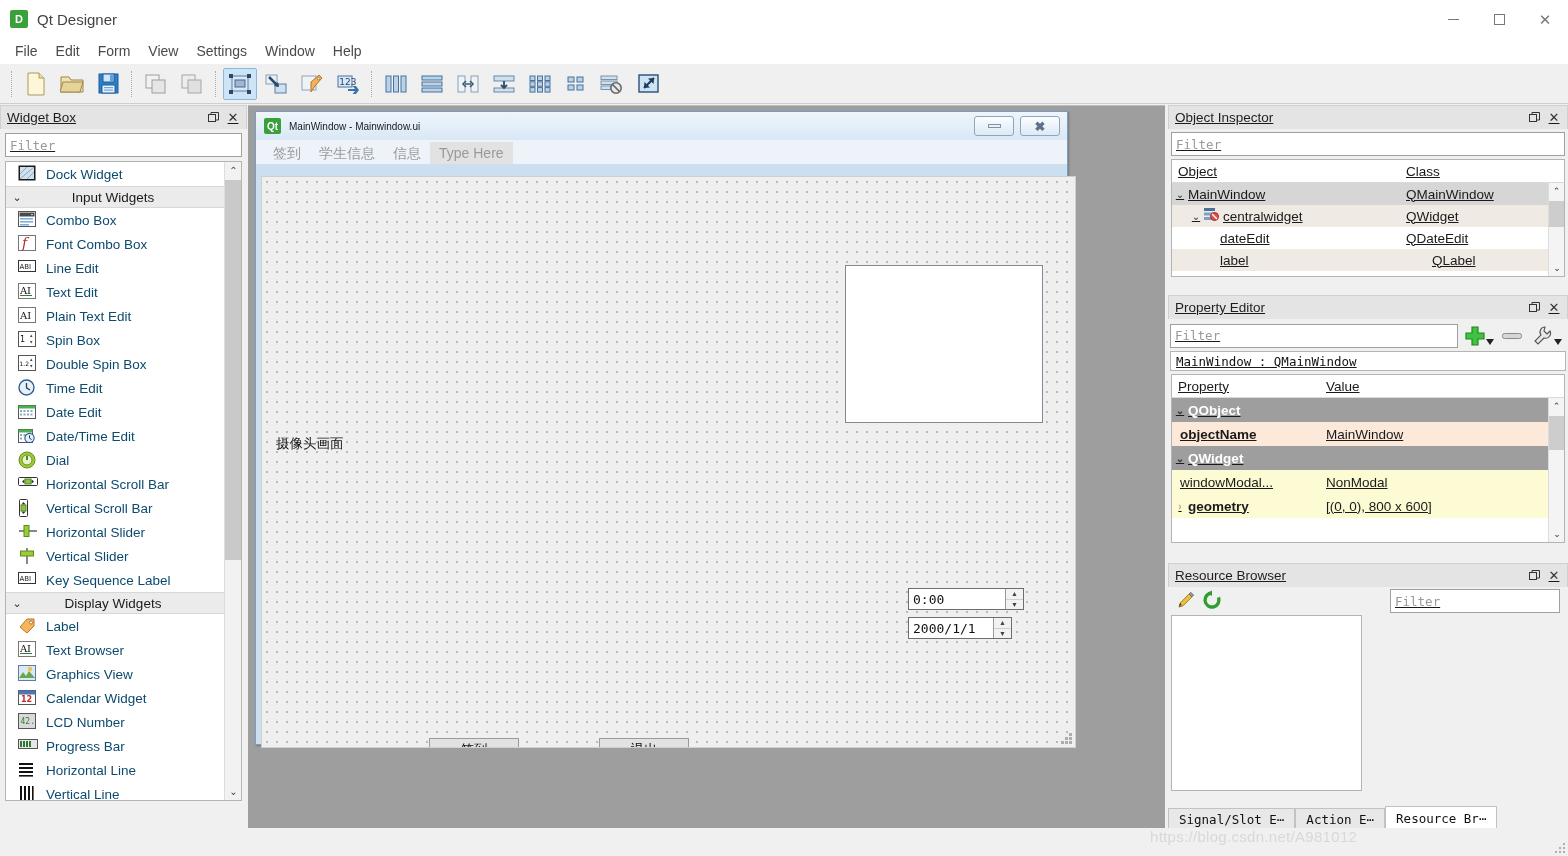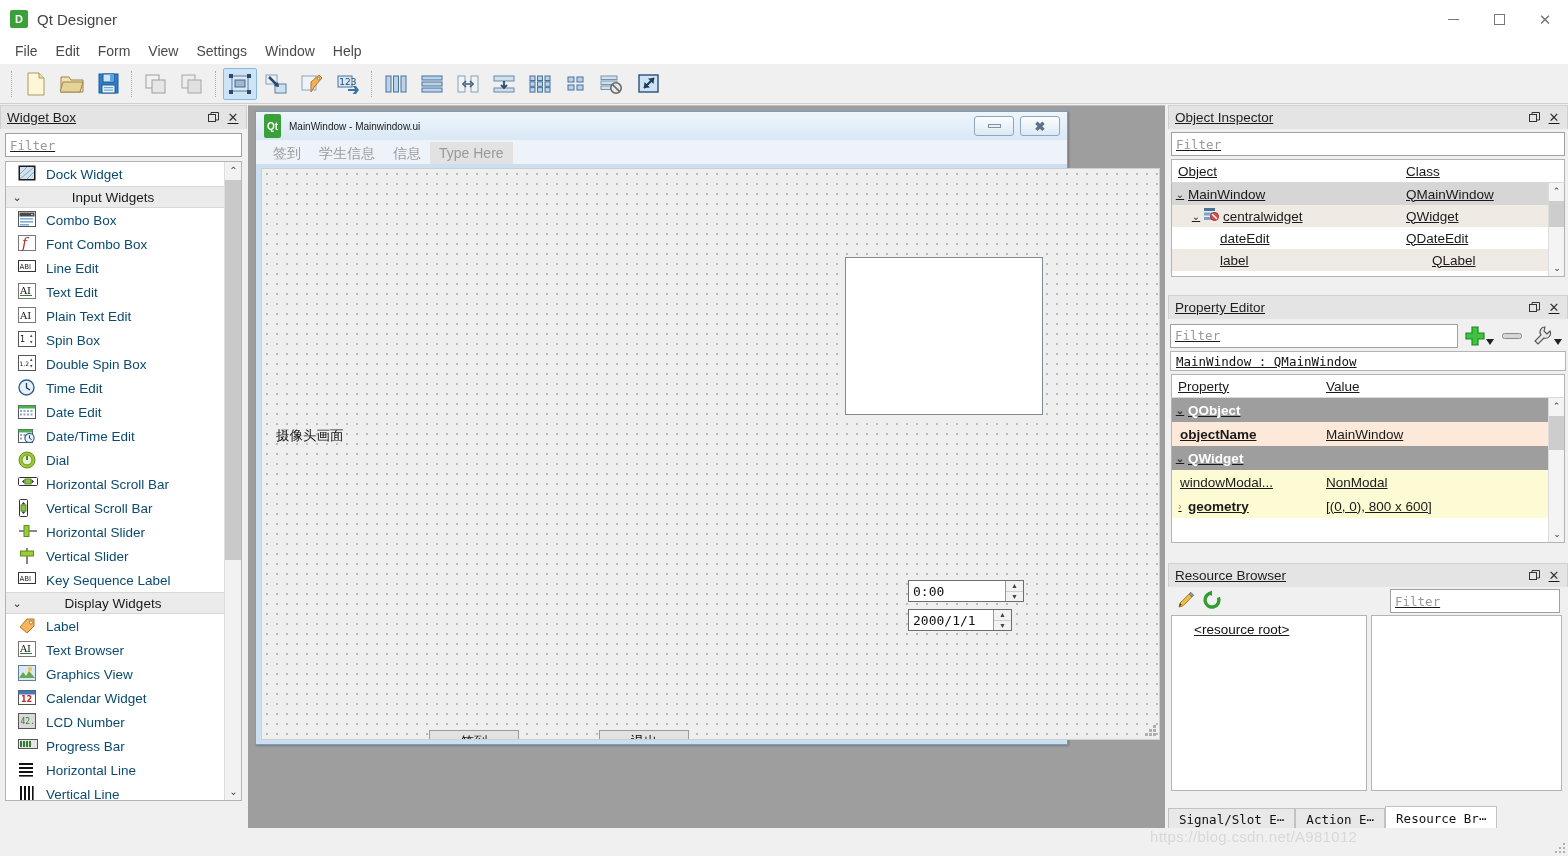--- a/index.html
+++ b/index.html
@@ -115,21 +115,21 @@
     position:absolute; left:7px; top:5px; width:813px; height:634px;
     background:#ccdff0;
     border:1px solid #7a9cc0;
     box-shadow:1px 1px 2px rgba(0,0,0,.25);
   }
   .formwin-title {
     height:28px; display:flex; align-items:center; padding-left:8px;
     background:linear-gradient(180deg,#eef5fb 0%,#d9e8f6 100%);
   }
   .fw-icon {
-    width:17px; height:24px; background:#3aa03a; color:#fff;
+    width:17px; height:16px; background:#3aa03a; color:#fff;
     font-size:10px; font-weight:bold; display:flex; align-items:center; justify-content:center;
     margin-right:8px; border-radius:2px;
   }
   .fw-title { font-size:10px; color:#1a1a1a; }
   .fw-btns { margin-left:auto; display:flex; gap:6px; padding-right:7px; }
   .fw-btn {
     width:40px; height:20px; border:1px solid #8fa7bd; border-radius:3px;
     background:linear-gradient(180deg,#fbfdff 0%,#dde9f4 100%);
     display:flex; align-items:center; justify-content:center;
   }
@@ -139,21 +139,21 @@
   .fw-menubar {
     height:24px; display:flex; align-items:flex-end; padding-left:8px;
     background:#edf3f9;
   }
   .fw-menu {
     padding:2px 9px; font-size:14px; color:#9a9a9a; line-height:18px;
   }
   .fw-menu.typehere { background:#e2e2e2; color:#999; }
 
   .fw-body {
-    position:absolute; left:5px; top:56px; width:899px; height:572px;
+    position:absolute; left:5px; top:64px; width:815px; height:572px;
     background:#efefef;
     background-image:radial-gradient(#b9b9b9 1px, transparent 1px);
     background-size:10px 10px; background-position:0 0;
     border:1px solid #cfcfcf;
     overflow:hidden;
   }
   .grip {
     position:absolute; right:2px; bottom:2px; width:12px; height:12px;
   }
   .grip i { position:absolute; width:3px; height:3px; background:#aeaeae; }
@@ -1037,23 +1037,20 @@
           <path d="M10 3 a7 7 0 1 0 6.5 4.4" fill="none" stroke="#2e9e2e" stroke-width="3.4"></path>
           <path d="M10 0.5 l0 5.5 -4.5 -2.7 z" fill="#2e9e2e"></path>
         </svg>
       </span>
       <div class="filterbox" style="width:170px; margin-left:auto; margin-right:4px;">
         <span>Filter</span>
       </div>
     </div>
 
     <div class="rb-panes">
-      <div class="rb-pane" style="width:196px; height:176px;">
-        <div class="rb-root">&lt;resource root&gt;</div>
-      </div>
       <div class="rb-pane" style="width:191px; height:176px;"></div>
     </div>
   </div>
 
   <div class="bottom-tabs">
     <div class="btab">Signal/Slot E⋯</div>
     <div class="btab">Action E⋯</div>
     <div class="btab active">Resource Br⋯</div>
   </div>
 

